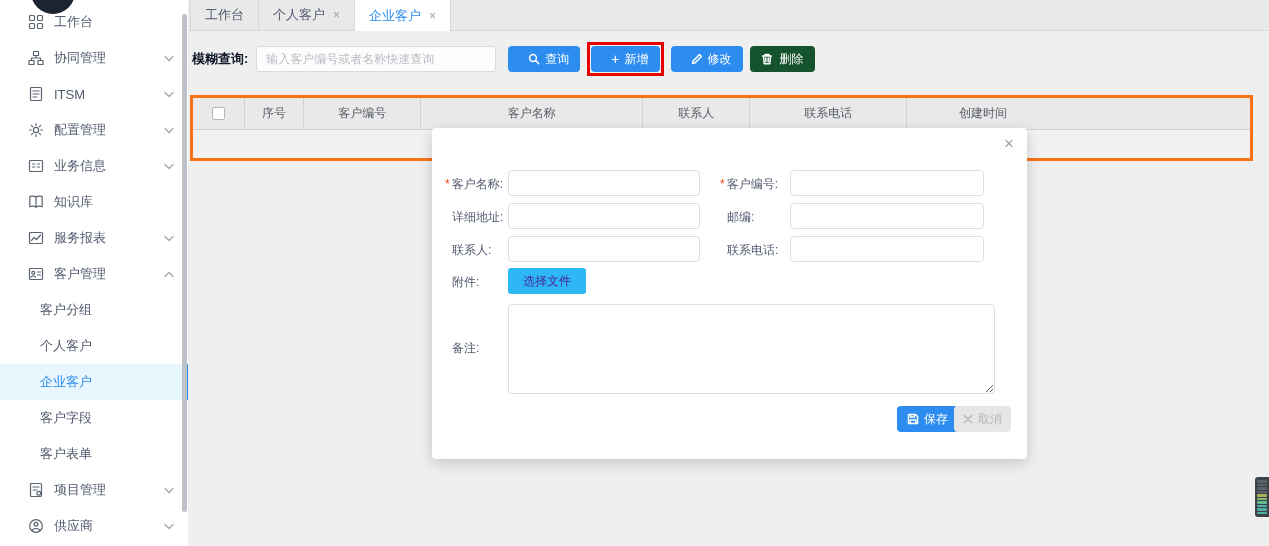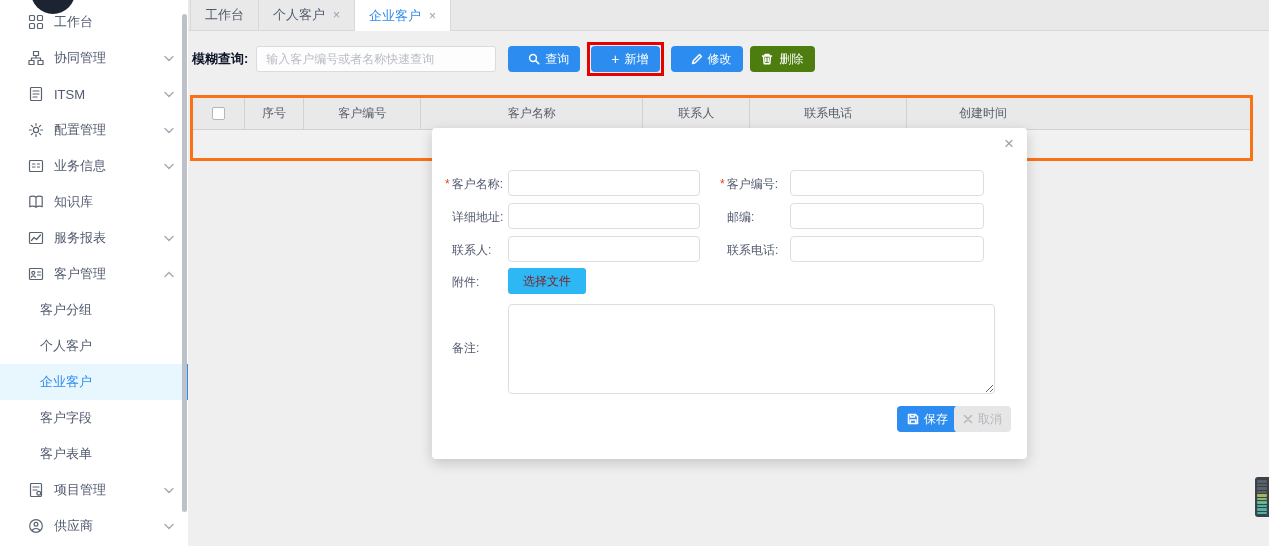--- a/index.html
+++ b/index.html
@@ -28,21 +28,21 @@
   .tab:first-child { border-left:1px solid #d8d8d8; }
   .tab .close { margin-left:8px; color:#98a0ac; font-size:12px; line-height:1; }
   .tab.active { background:#fff; color:#2d8cf0; margin-bottom:-1px; }
 
   .toolbar { display:flex; align-items:center; padding:11px 0 0 4px; }
   .search-label { font-size:13px; font-weight:bold; color:#0f172a; white-space:nowrap; }
   .search-input { width:240px; height:26px; margin-left:8px; border:1px solid #d9dbe0; border-radius:3px; background:#fdfdfd; padding:0 9px; font-size:12px; color:#333; outline:none; }
   .search-input::placeholder { color:#b8bcc4; }
   .btn { height:26px; display:inline-flex; align-items:center; gap:5px; padding:0 11px; border:none; border-radius:4px; color:#fff; font-size:12px; cursor:pointer; white-space:nowrap; }
   .btn-primary { background:#2d8cf0;padding-left:20px; }
-  .btn-danger { background:#4d7c0f;gap:7px; }
+  .btn-danger { background:#14532d;gap:7px; }
   .btn-query { margin-left:12px; }
   .btn-edit, .btn-del { margin-left:7px; }
   .red-box { display:inline-flex; border:3px solid #e60000; padding:1px; margin-left:7px; }
   .bicon { display:flex; align-items:center; }
   .plus-glyph { font-size:14px; line-height:1; }
 
   .grid { margin:19px 16px 0 2px; border:3px solid #f97316; background:#f1f1f1; }
   .grid-head { display:flex; height:32px; background:#e9e9e9; border-bottom:1px solid #d2d2d2; }
   .gcell { display:flex; align-items:center; justify-content:center; font-size:12px; color:#565d68; border-right:1px solid #d2d2d2; }
   .gcell:last-child { border-right:none; }
@@ -50,21 +50,21 @@
   .cbx { width:13px; height:13px; border:1px solid #b2b6bd; border-radius:2px; background:#fff; cursor:pointer; }
 
   
   .modal { position:absolute; left:432px; top:128px; width:595px; height:331px; background:#fff; border-radius:4px; box-shadow:0 4px 14px rgba(0,0,0,.18); z-index:10; }
   .modal-head { height:33px; border-bottom:1px solid #e8eaec; display:flex; align-items:center; padding:0 16px; background:#fafafa; border-radius:4px 4px 0 0; }
   .modal-title { font-size:13px; color:#1c2438; }
   .modal-close { position:absolute; right:13px; top:5px; font-size:17px; color:#9aa0a8; cursor:pointer; line-height:1.3; }
   .mlabel { position:absolute; font-size:12px; color:#515a6e; white-space:nowrap; }
   .req { color:#ed4014; margin-right:2px; }
   .minput { position:absolute; height:26px; border:1px solid #dcdee2; border-radius:4px; padding:0 7px; font-size:12px; color:#333; outline:none; background:#fff; }
-  .file-btn { position:absolute; left:76px; top:140px; width:78px; height:26px; background:#2db7f5; color:#7f1d1d; font-size:12px; border:none; border-radius:3px; cursor:pointer; }
+  .file-btn { position:absolute; left:76px; top:140px; width:78px; height:26px; background:#2db7f5; color:#4c1d95; font-size:12px; border:none; border-radius:3px; cursor:pointer; }
   .mtextarea { position:absolute; left:76px; top:176px; width:487px; height:90px; border:1px solid #dcdee2; border-radius:4px; font-size:12px; padding:5px 7px; resize:both; outline:none; font-family:"Liberation Sans",sans-serif; }
   .save-btn { position:absolute; left:465px; top:278px; height:26px; padding:0 10px; background:#2d8cf0; border:none; border-radius:4px; color:#fff; font-size:12px; display:inline-flex; align-items:center; gap:5px; cursor:pointer; }
   .cancel-btn { position:absolute; left:522px; top:278px; height:26px; padding:0 9px; background:#e6e6e6; border:none; border-radius:4px; color:#b3b7bc; font-size:12px; display:inline-flex; align-items:center; gap:5px; cursor:default; }
 
   
   .corner-widget { position:absolute; left:1255px; top:477px; width:14px; height:40px; background:#3b424a; border-radius:3px 0 0 3px; z-index:20; padding:3px 2px; display:flex; flex-direction:column; gap:1px; }
   .corner-widget i { display:block; height:2.6px; border-radius:1px; }
   .corner-widget i:nth-child(1),.corner-widget i:nth-child(2),.corner-widget i:nth-child(3),.corner-widget i:nth-child(4) { background:#596169; }
   .corner-widget i:nth-child(5) { background:#a9b35c; }
   .corner-widget i:nth-child(6) { background:#8abb72; }

